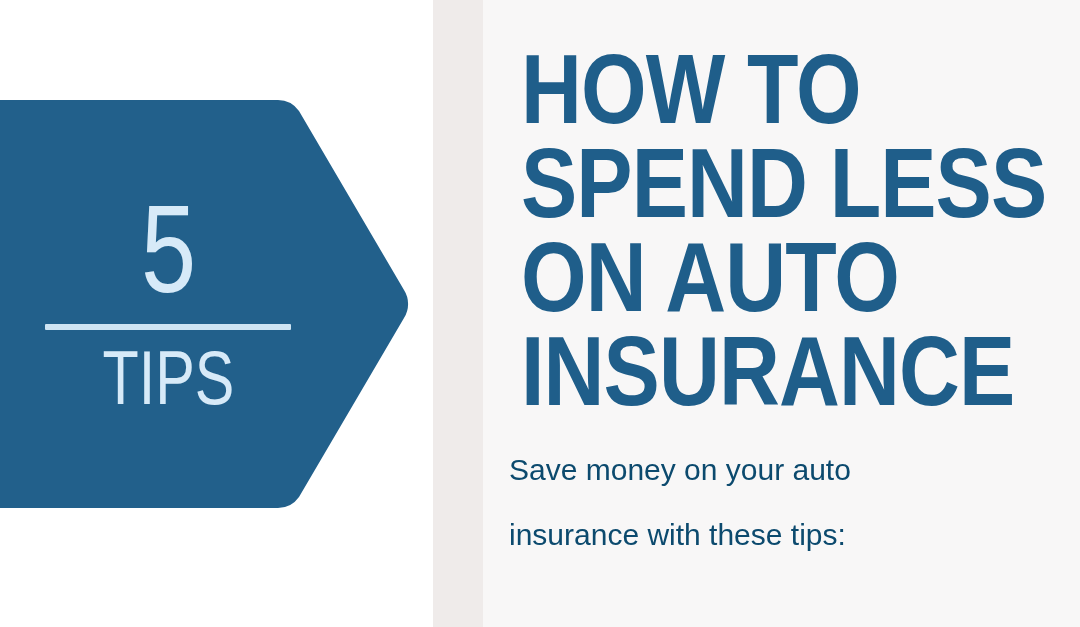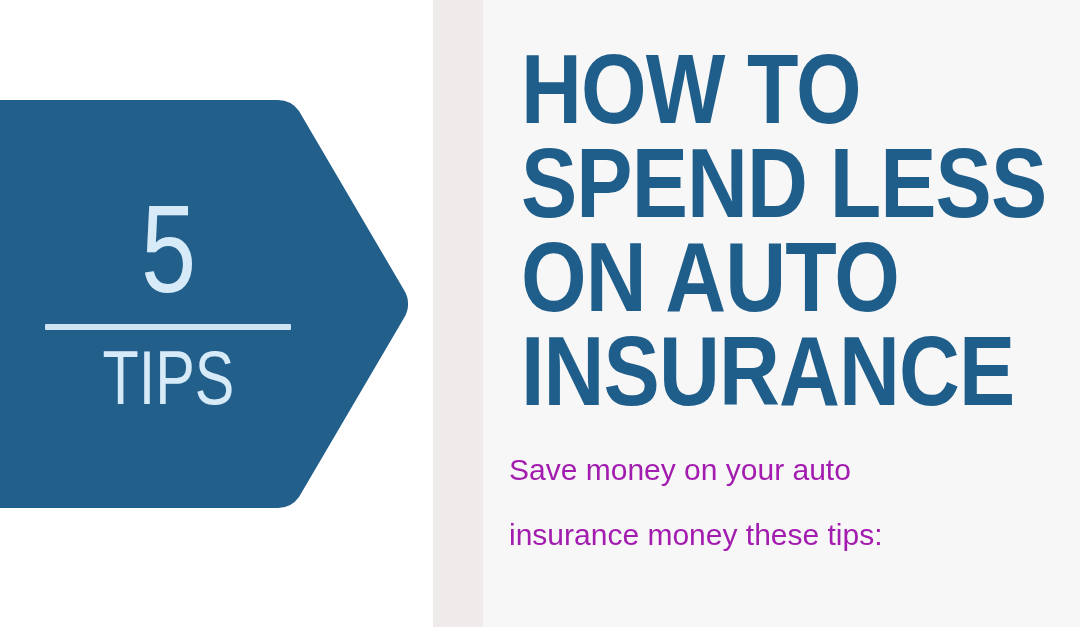--- a/index.html
+++ b/index.html
@@ -134,21 +134,21 @@
     left: 509px;
     top: 437px;
     width: 430px;
   }
   .subtitle-line {
     display: block;
     font-family: "Liberation Sans", "DejaVu Sans", sans-serif;
     font-weight: 400;
     font-size: 30px;
     line-height: 65px;
-    color: #a21caf;
+    color: #0c4a6e;
     white-space: nowrap;
     margin: 0;
   }
 </style>
 </head>
 <body>
 
 <div class="canvas">
 
   <div class="band-left"></div>
@@ -179,16 +179,16 @@
 
   <div class="headline">
     <span class="headline-line">HOW TO</span>
     <span class="headline-line">SPEND LESS</span>
     <span class="headline-line">ON AUTO</span>
     <span class="headline-line">INSURANCE</span>
   </div>
 
   <div class="subtitle">
     <span class="subtitle-line">Save money on your auto</span>
-    <span class="subtitle-line">insurance money these tips:</span>
+    <span class="subtitle-line">insurance with these tips:</span>
   </div>
 
 </div>
 
 </body></html>

